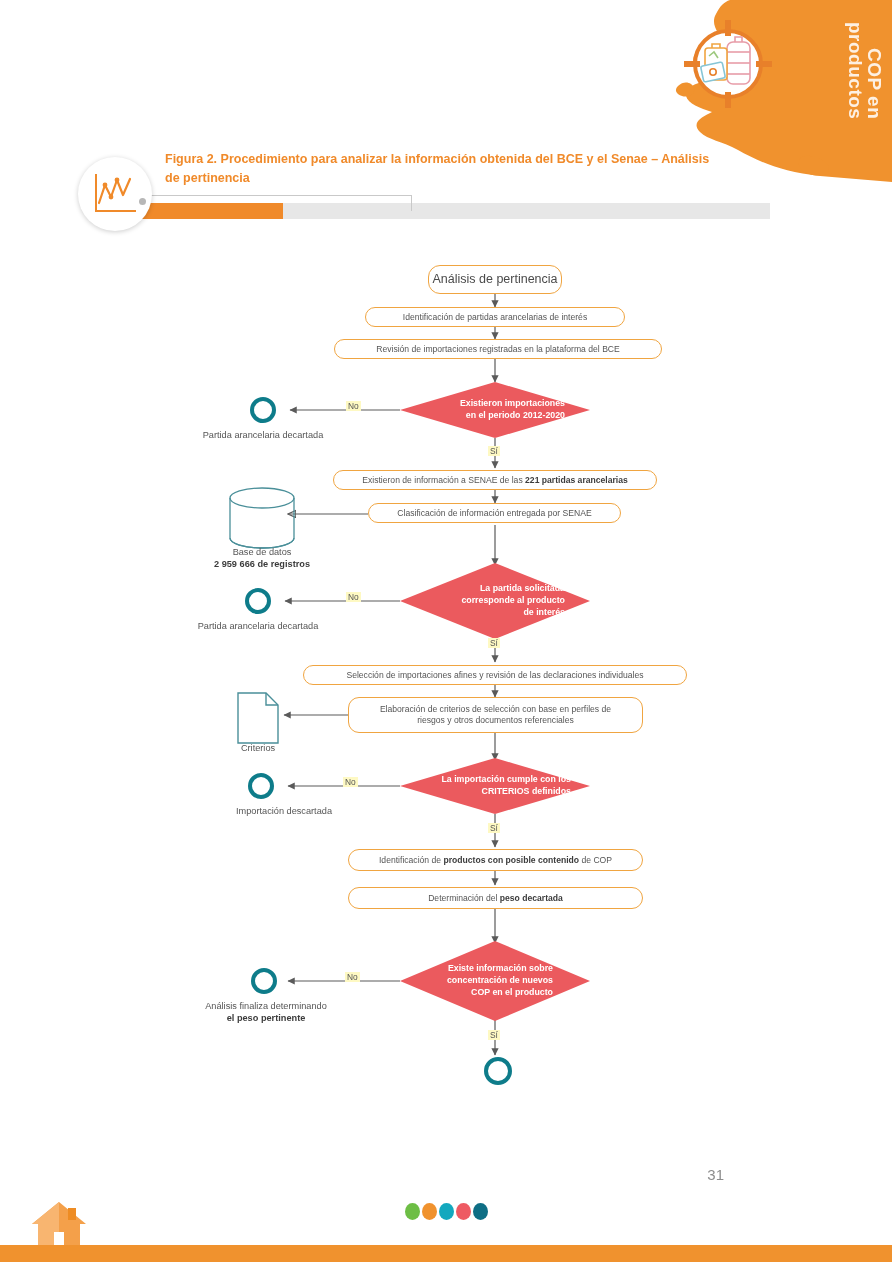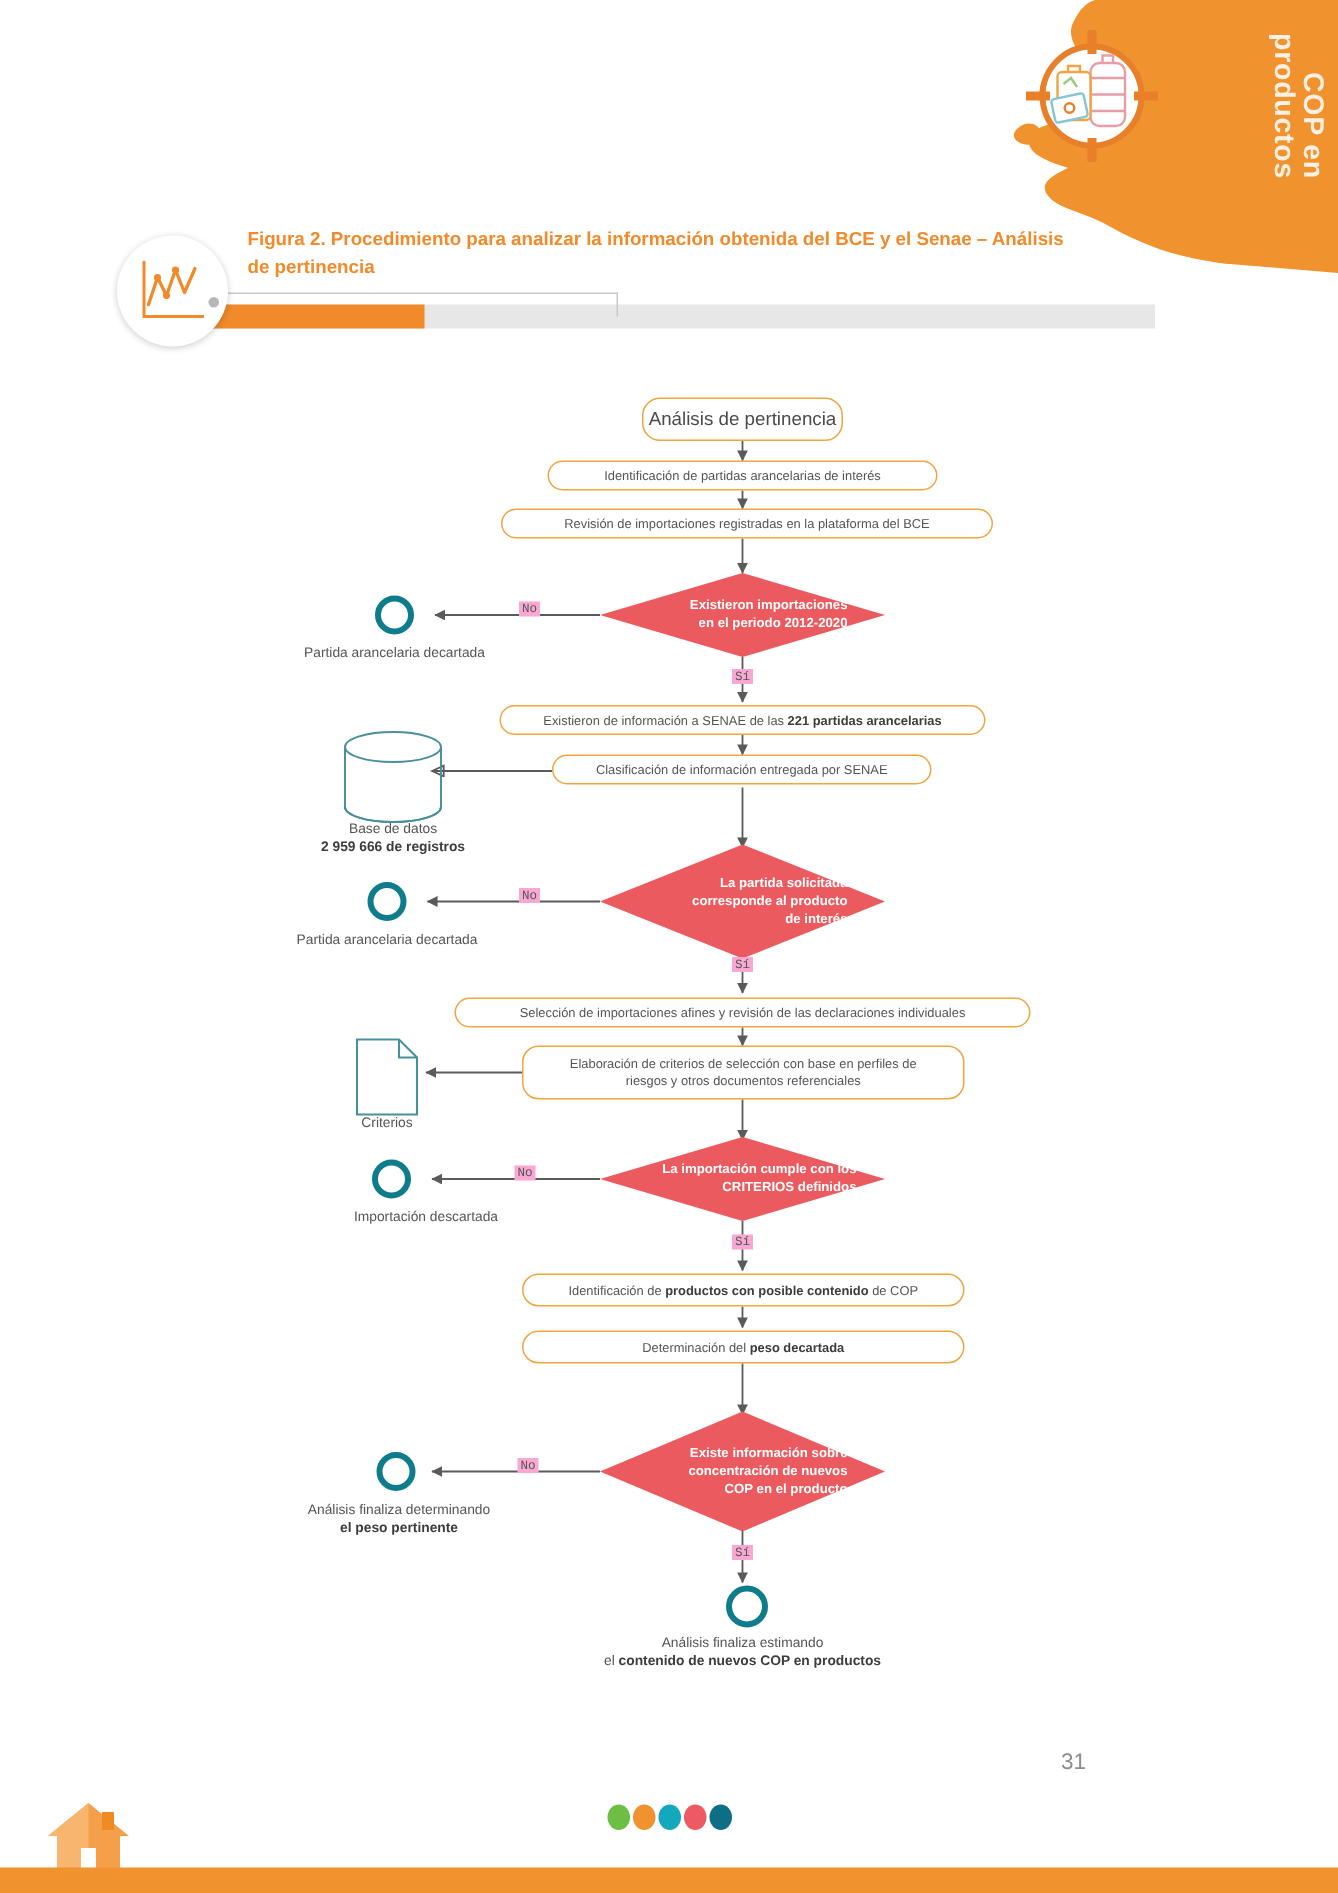--- a/index.html
+++ b/index.html
@@ -64,21 +64,21 @@
 
   .ring{
     position:absolute;border:4.5px solid #0E7C8A;border-radius:50%;
     width:26px;height:26px;box-sizing:border-box;background:#fff;
   }
   .cap{
     position:absolute;text-align:center;font-size:9.2px;color:#555;line-height:1.3;
   }
   .cap b{font-weight:bold;color:#3c3c3c;}
   .lbl{
-    position:absolute;font-size:8.4px;color:#555;background:#f9a8d4;padding:0 2px;font-family:Liberation Mono, monospace;
+    position:absolute;font-size:8.4px;color:#555;background:#fef9c3;padding:0 2px;
   }
 
   
   .page-num{position:absolute;left:0;top:1166px;width:724px;text-align:right;
             font-size:15px;color:#8d8d8d;}
   .dots{position:absolute;left:0;top:1203px;width:892px;text-align:center;font-size:0;}
   .dots i{display:inline-block;width:15px;height:17px;border-radius:50%;margin:0 1px;}
   .house{position:absolute;left:28px;top:1198px;width:62px;height:50px;}
   .footbar{position:absolute;left:0;top:1245px;width:892px;height:17px;background:#F0922E;}
 </style>
@@ -297,41 +297,37 @@
   <div class="lbl" style="left:488px;top:578px;">Sí</div>
 
   <div class="node proc sm" style="left:348px;top:604px;width:295px;height:22px;">
     <span><span>Identificación de </span><b>productos con posible contenido </b><span>de COP</span></span>
   </div>
 
   <div class="node proc sm" style="left:348px;top:642px;width:295px;height:22px;">
     <span><span>Determinación del </span><b>peso decartada</b></span>
   </div>
 
-  <div class="node dia" style="left:400px;top:696px;width:190px;height:80px;">
+  <div class="node dia" style="left:388px;top:696px;width:190px;height:80px;">
     <div class="dia-txt">
       <span>Existe información sobre</span><br>
       <span>concentración de nuevos</span><br>
       <span>COP en el producto</span>
     </div>
   </div>
 
   <div class="ring" style="left:251px;top:723px;"></div>
   <div class="cap" style="left:180px;top:756px;width:172px;">
     <span>Análisis finaliza determinando</span><br>
     <b>el peso pertinente</b>
   </div>
   <div class="lbl" style="left:345px;top:727px;">No</div>
   <div class="lbl" style="left:488px;top:785px;">Sí</div>
 
   <div class="ring" style="left:484px;top:812px;width:28px;height:28px;"></div>
-  <div class="cap" style="left:340px;top:845px;width:310px;">
-    <span>Análisis finaliza estimando</span><br>
-    <span>el </span><b>contenido de nuevos COP en productos</b>
-  </div>
 </div>
 
 <div class="page-num">31</div>
 
 <div class="dots">
   <i style="background:#6DBE45"></i><i style="background:#F0922E"></i><i style="background:#13A8BE"></i><i style="background:#EE5A63"></i><i style="background:#0E6E85"></i>
 </div>
 
 <div class="house">
   <svg width="62" height="50" viewBox="0 0 62 50">

